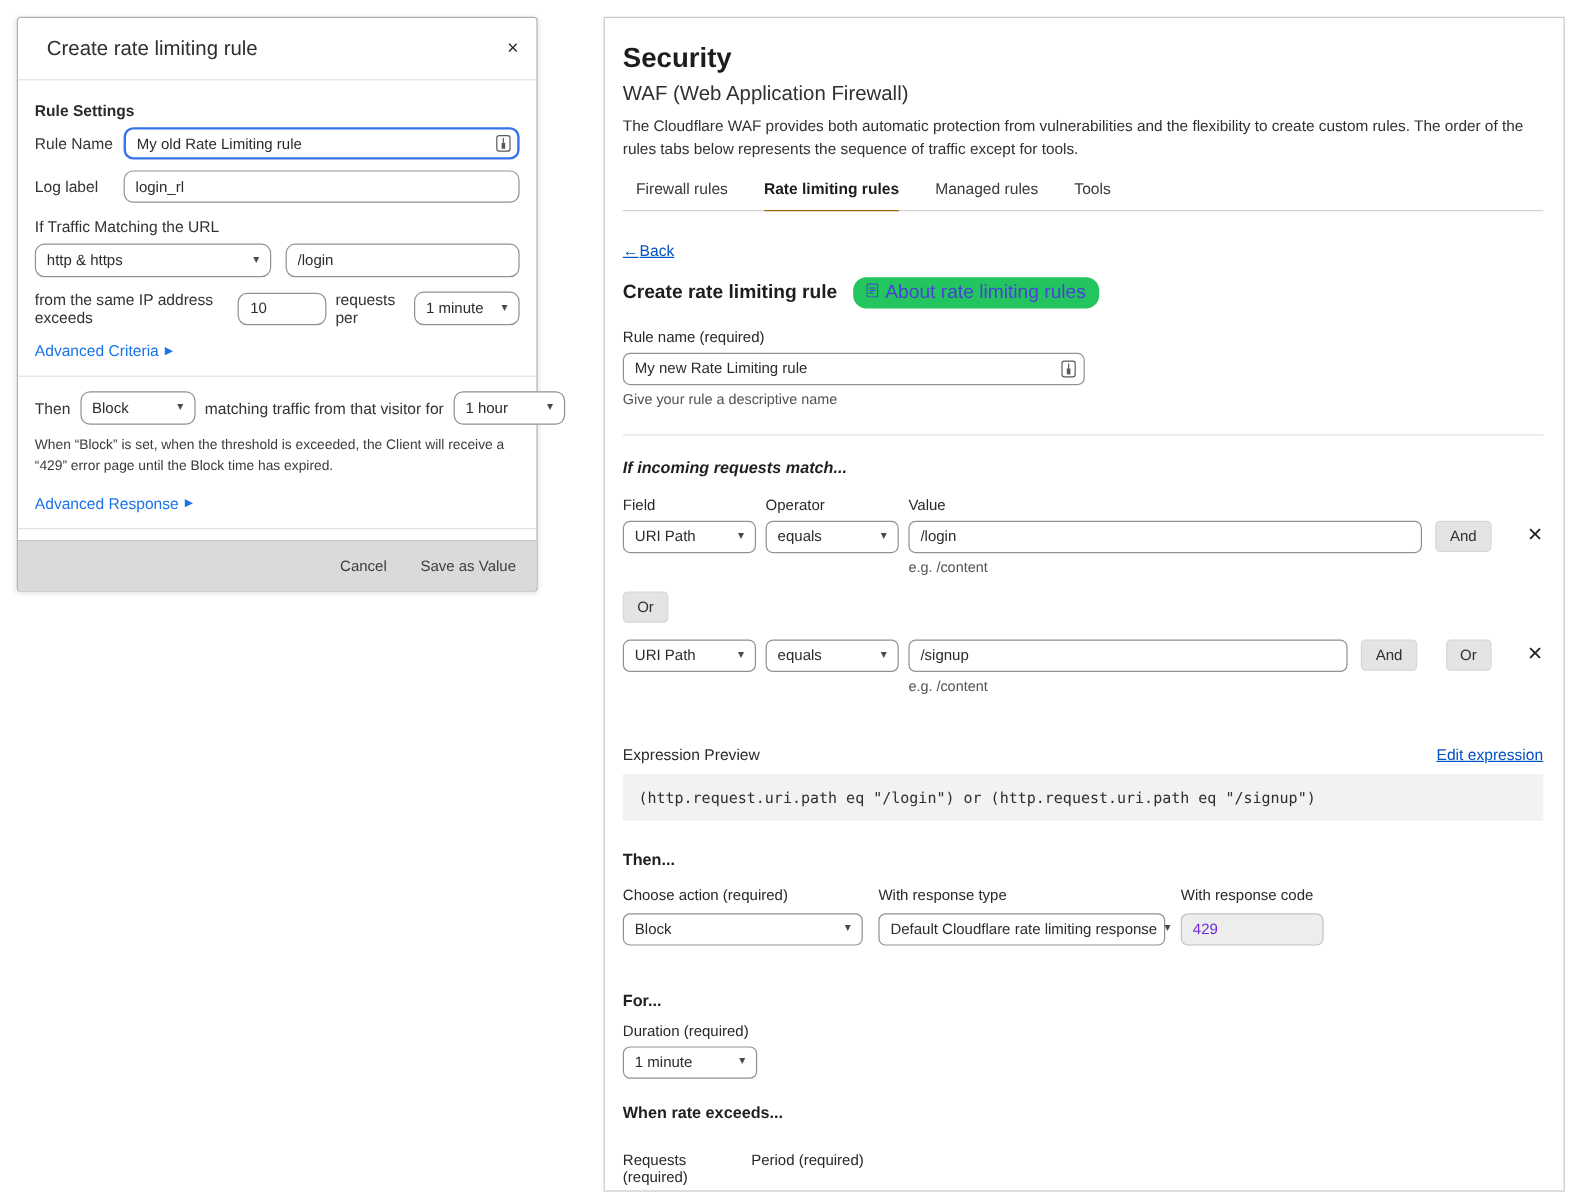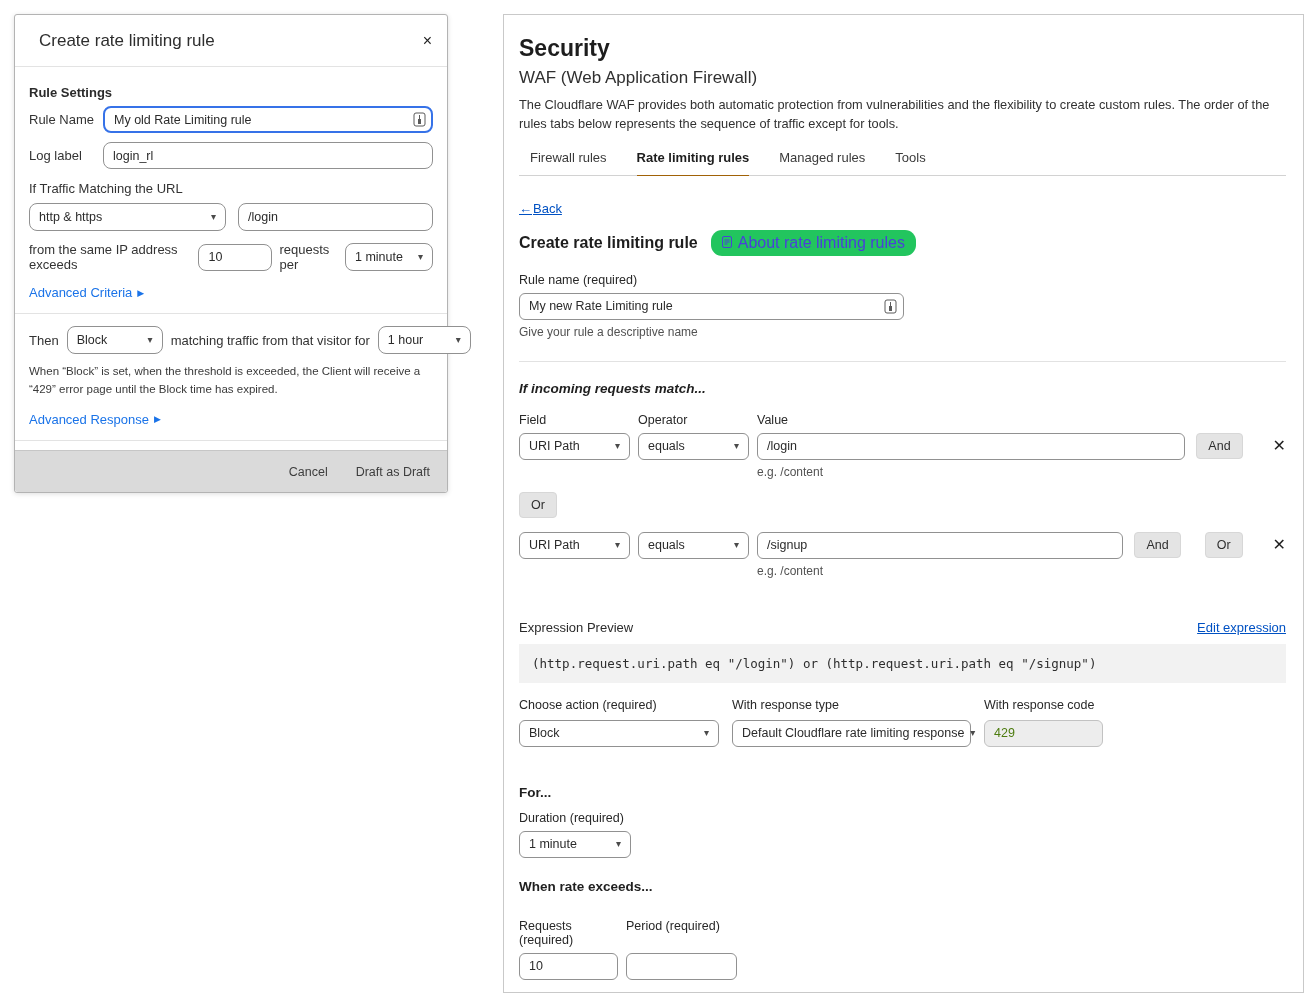--- a/index.html
+++ b/index.html
@@ -117,21 +117,21 @@
     font-family: "DejaVu Sans Mono", "Liberation Mono", monospace;
     font-size: 12.5px; color: #2e2e2e; white-space: pre;
   }
   .sec-then { margin-top: 25px; }
   .then-row { display: flex; margin-top: 15px; }
   .fcol { margin-right: 13px; }
   .fcol .flabel { display: block; margin-bottom: 8px; }
   .fcol1 { width: 200px; } .fcol2 { width: 239px; } .fcol3 { width: 119px; }
   .fcol .select { width: 100%; }
   .disabled-input {
-    background: #ededed; border: 1px solid #c2c2c2; color: #4d7c0f;
+    background: #ededed; border: 1px solid #c2c2c2; color: #6d28d9;
     border-radius: 6px; height: 27px; display: flex; align-items: center; padding: 0 9px;
     font-size: 12.5px;
   }
   .sec-for { margin-top: 38px; }
   .for-label { margin-top: 11px; display: block; }
   .w112 { width: 112px; margin-top: 6px; }
   .sec-rate { margin-top: 21px; }
   .rate-labels { display: flex; margin-top: 25px; }
   .rate-labels .l1 { width: 107px; }
   .rate-controls { display: flex; margin-top: 6px; align-items: center; }
@@ -222,21 +222,21 @@
     <div class="m-divider"></div>
 
     <a class="m-link">
       <span>Bypass</span>
       <span class="caret-r">▶</span>
     </a>
   </div>
 
   <div class="modal-footer">
     <button class="footer-btn">Cancel</button>
-    <button class="footer-btn">Draft as Draft</button>
+    <button class="footer-btn">Save as Value</button>
   </div>
 </div>
 
 <div id="panel">
   <div class="p-title">Security</div>
   <div class="p-subtitle">WAF (Web Application Firewall)</div>
   <div class="p-desc">The Cloudflare WAF provides both automatic protection from vulnerabilities and the flexibility to create custom rules. The order of the rules tabs below represents the sequence of traffic except for tools.</div>
 
   <div class="tabs-wrap">
     <div class="tab">Firewall rules</div>
@@ -328,20 +328,21 @@
       <button class="x-btn">✕</button>
     </div>
   </div>
 
   <div class="expr-head">
     <span class="expr-label">Expression Preview</span>
     <a class="link">Edit expression</a>
   </div>
   <div class="expr-code">(http.request.uri.path eq "/login") or (http.request.uri.path eq "/signup")</div>
 
+  <div class="sec sec-then">Then...</div>
   <div class="then-row">
     <div class="fcol fcol1">
       <span class="flabel">Choose action (required)</span>
       <div class="select">
         <span>Block</span>
         <span class="caret">▾</span>
       </div>
     </div>
     <div class="fcol fcol2">
       <span class="flabel">With response type</span>

